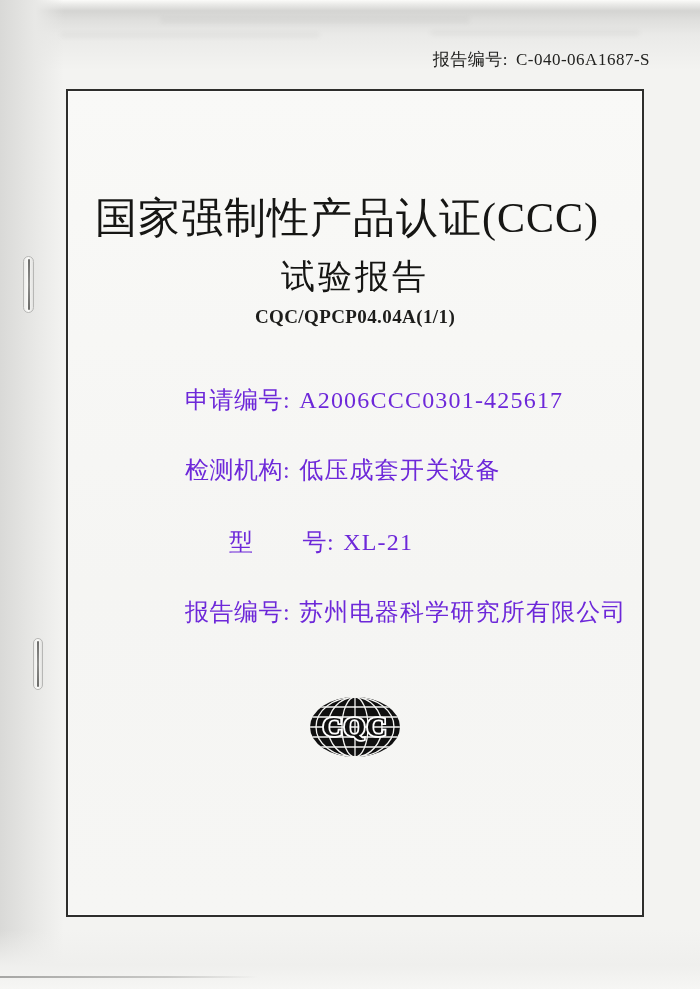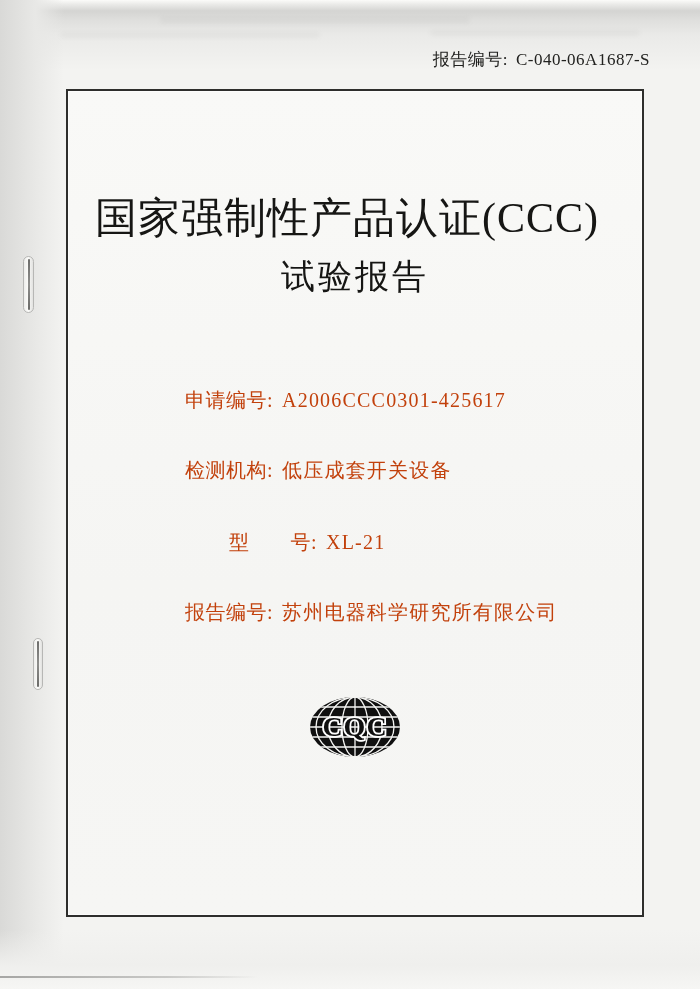--- a/index.html
+++ b/index.html
@@ -57,21 +57,21 @@
     color: #161614;
   }
   .doc-code {
     position: absolute; left: 66px; top: 306px; width: 578px;
     text-align: center; font-size: 19px; font-weight: bold;
     letter-spacing: 0.4px; color: #1d1d1b;
   }
 
   .field {
     position: absolute; left: 185px;
-    font-size: 20px; line-height: 28px; color: #c2410c;
+    font-size: 24px; line-height: 28px; color: #6d28d9;
     white-space: nowrap;
   }
   .field .flabel { letter-spacing: 0.5px; }
   .field .fvalue { margin-left: 9px; letter-spacing: 1.2px; }
   .f0 { top: 386px; }
   .f1 { top: 456px; }
   .f2 { top: 528px; margin-left: 44px; }
   .f3 { top: 598px; }
 
   .logo {
@@ -130,20 +130,21 @@
     </div>
 
   <div class="report-no">
     <span class="lbl">报告编号:</span><span>C-040-06A1687-S</span>
   </div>
 
   <div class="frame"></div>
 
   <div class="title-1">国家强制性产品认证(CCC)</div>
   <div class="title-2">试验报告</div>
+  <div class="doc-code">CQC/QPCP04.04A(1/1)</div>
 
   <div class="field f0">
     <span class="flabel">申请编号:</span><span class="fvalue">A2006CCC0301-425617</span>
   </div>
   <div class="field f1">
     <span class="flabel">检测机构:</span><span class="fvalue">低压成套开关设备</span>
   </div>
   <div class="field f2">
     <span class="flabel">型　　号:</span><span class="fvalue">XL-21</span>
   </div>

